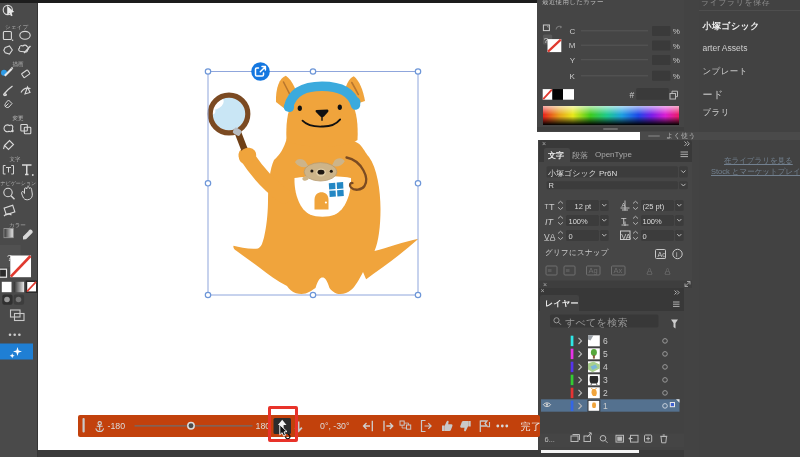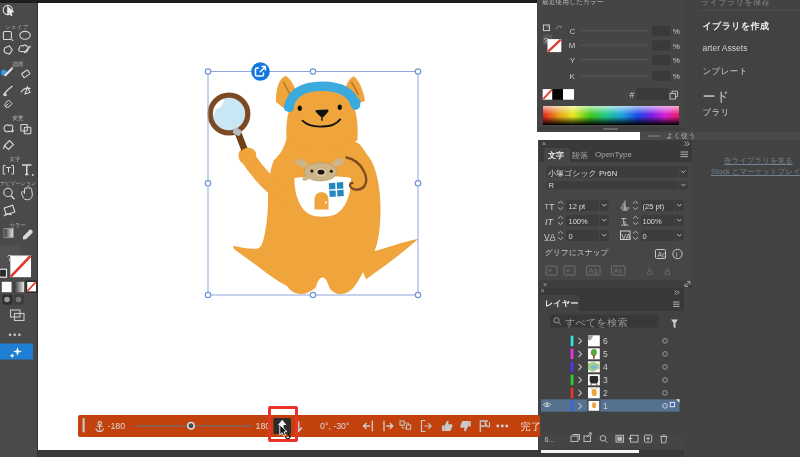--- a/index.html
+++ b/index.html
@@ -9,24 +9,24 @@
   #stage { position:relative; width:800px; height:457px; }
   .tx { position:absolute; white-space:nowrap; }
 </style>
 </head>
 <body>
 <div id="stage">
 
   <div class="abs" id="dock" style="left:699px;top:0;width:117px;height:457px;background:#424242;overflow:hidden;">
     <div class="tx" style="left:2px;top:-3px;font-size:8px;color:#8a8a8a;letter-spacing:.5px;">ライブラリを保存</div>
     <div class="abs" style="left:0;top:9.5px;width:117px;height:1px;background:#4e4e4e;"></div>
-    <div class="tx" style="left:3.5px;top:19.5px;font-size:9px;font-weight:bold;color:#efefef;letter-spacing:.4px;">イブラリを作成</div>
+    <div class="tx" style="left:3.5px;top:19.5px;font-size:9px;font-weight:bold;color:#efefef;letter-spacing:.4px;">小塚ゴシック</div>
     <div class="tx" style="left:3.5px;top:43px;font-size:8.5px;color:#d0d0d0;">arter Assets</div>
     <div class="tx" style="left:3.5px;top:66px;font-size:8.5px;color:#d0d0d0;letter-spacing:.4px;">ンプレート</div>
-    <div class="tx" style="left:3.5px;top:88px;font-size:13px;color:#d0d0d0;letter-spacing:.4px;">ード</div>
+    <div class="tx" style="left:3.5px;top:88px;font-size:10px;color:#d0d0d0;letter-spacing:.4px;">ード</div>
     <div class="tx" style="left:3.5px;top:107px;font-size:8.5px;color:#d0d0d0;letter-spacing:.4px;">ブラリ</div>
     <div class="tx" style="left:25px;top:156px;font-size:7.5px;color:#72808f;text-decoration:underline;">在ライブラリを見る</div>
     <div class="tx" style="left:12px;top:166.5px;font-size:7.5px;color:#72808f;text-decoration:underline;">Stock とマーケットプレイスに移動</div>
   </div>
 
   <div class="abs" id="canvas" style="left:37.5px;top:0;width:500px;height:449.5px;background:#ffffff;"></div>
 
   <div class="abs" style="left:0;top:0;width:537.5px;height:2.5px;background:#1d1d1d;"></div>
 
   <div class="abs" style="left:37.5px;top:449.5px;width:646px;height:7.5px;background:#3a3a3a;"></div>
@@ -386,21 +386,21 @@
         <text x="646" y="273.5" font-size="9">A̲</text>
           <text x="664" y="273.5" font-size="9">A̲</text>
       </g>
 
       <rect x="538.5" y="280" width="153" height="7.5" fill="#3e3e3e"></rect>
       <text x="542.5" y="286.8" font-size="7" fill="#aaaaaa">×</text>
       <path d="M684.5,286 L689.5,281 M686.5,281 L689.5,281 L689.5,284 M687.5,286 L684.5,286 L684.5,283" stroke="#aaaaaa" stroke-width="0.9" fill="none"></path>
     </svg>
     <div class="tx" style="left:9.5px;top:28px;font-size:8px;color:#dddddd;">小塚ゴシック Pr6N</div>
     <div class="tx" style="left:10px;top:41.5px;font-size:7.5px;color:#dddddd;">R</div>
-    <div class="tx" style="left:30px;top:62px;font-size:7.5px;color:#dddddd;">12 pt</div>
+    <div class="tx" style="left:36px;top:62px;font-size:7.5px;color:#dddddd;">12 pt</div>
     <div class="tx" style="left:104px;top:62px;font-size:7.5px;color:#dddddd;">(25 pt)</div>
     <div class="tx" style="left:30px;top:77px;font-size:7.5px;color:#dddddd;">100%</div>
     <div class="tx" style="left:104px;top:77px;font-size:7.5px;color:#dddddd;">100%</div>
     <div class="tx" style="left:30px;top:92px;font-size:7.5px;color:#dddddd;">0</div>
     <div class="tx" style="left:104px;top:92px;font-size:7.5px;color:#dddddd;">0</div>
     <div class="tx" style="left:6.5px;top:108.5px;font-size:7.5px;color:#cccccc;letter-spacing:.3px;">グリフにスナップ</div>
   </div>
 
   <div class="abs" id="layerspanel" style="left:538.5px;top:287.5px;width:145px;height:159px;background:#424242;overflow:hidden;text-align:center;">
     <div class="abs" style="left:0;top:0;width:145px;height:23px;background:#383838;"></div>

